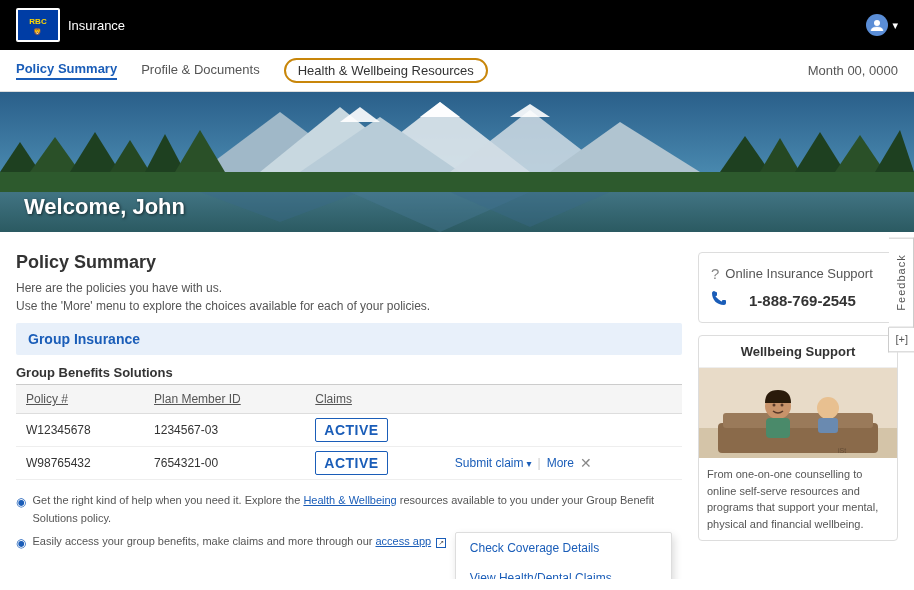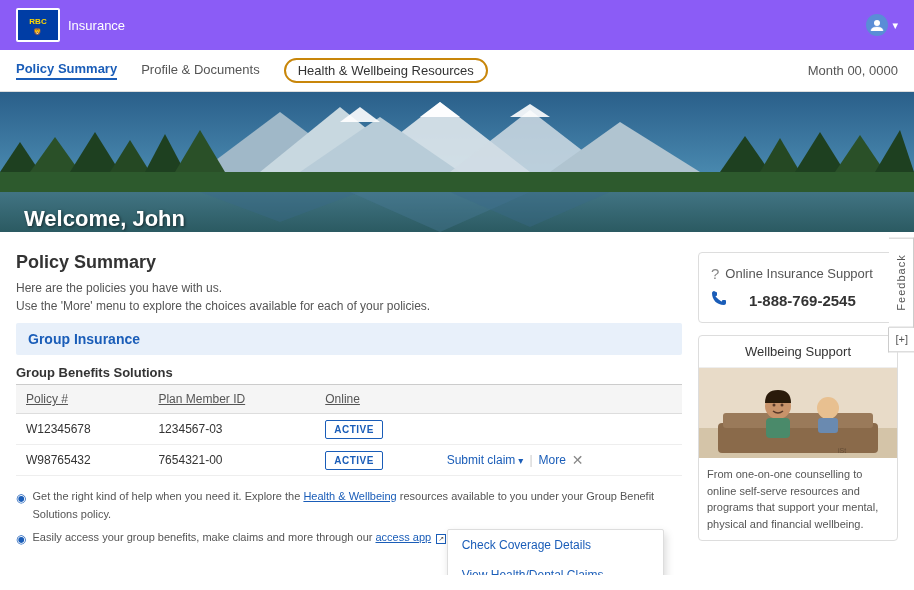--- a/index.html
+++ b/index.html
@@ -1,20 +1,20 @@
 <!DOCTYPE html>
 <html><head>
   <meta charset="utf-8">
   <style>
     * { box-sizing: border-box; margin: 0; padding: 0; }
     body { font-family: Arial, sans-serif; font-size: 13px; color: #333; background: #fff; width: 914px; }
 
     
     .header {
-      background: #8b5cf6;
+      background: #000000;
       height: 50px;
       display: flex;
       align-items: center;
       justify-content: space-between;
       padding: 0 16px;
     }
     .header-logo {
       display: flex;
       align-items: center;
       gap: 8px;
@@ -94,21 +94,21 @@
 
     
     .hero-banner {
       position: relative;
       height: 140px;
       overflow: hidden;
       background: linear-gradient(to bottom, #2c6e9c, #4a8fb5, #6aaccc, #8bc0d8, #5a8a5a, #3d6b3d);
     }
     .hero-welcome {
       position: absolute;
-      bottom: 0;
+      bottom: 12px;
       left: 24px;
       color: #fff;
       font-size: 22px;
       font-weight: bold;
       text-shadow: 1px 1px 3px rgba(0,0,0,0.6);
     }
 
     
     .mountain-scene {
       width: 100%;
@@ -179,21 +179,21 @@
       padding: 8px 10px;
       border-bottom: 1px solid #eee;
       color: #333;
       vertical-align: middle;
     }
 
     .status-badge {
       background: #fff;
       border: 1px solid #1a5db8;
       color: #1a5db8;
-      font-size: 10px;
+      font-size: 14px;
       font-weight: bold;
       padding: 3px 8px;
       border-radius: 2px;
       letter-spacing: 0.5px;
     }
 
     .action-cell {
       display: flex;
       align-items: center;
       gap: 6px;
@@ -313,21 +313,21 @@
     }
 
     .wellbeing-card {
       border: 1px solid #ddd;
       border-radius: 4px;
       overflow: hidden;
     }
     .wellbeing-title {
       text-align: center;
       font-size: 13px;
-      font-weight: normal;
+      font-weight: bold;
       color: #333;
       padding: 8px;
       border-bottom: 1px solid #eee;
     }
     .wellbeing-image {
       width: 100%;
       height: 90px;
       overflow: hidden;
       position: relative;
       background: #c8b8a0;
@@ -476,21 +476,21 @@
     </div>
 
     <div class="section-header">Group Insurance</div>
     <div class="subsection-title">Group Benefits Solutions</div>
 
     <table class="policy-table">
       <thead>
         <tr>
           <th>Policy #</th>
           <th>Plan Member ID</th>
-          <th>Online</th>
+          <th>Claims</th>
           <th></th>
         </tr>
       </thead>
       <tbody>
 
         <tr>
           <td>W12345678</td>
           <td>1234567-03</td>
           <td>
             <span class="status-badge">ACTIVE</span>

